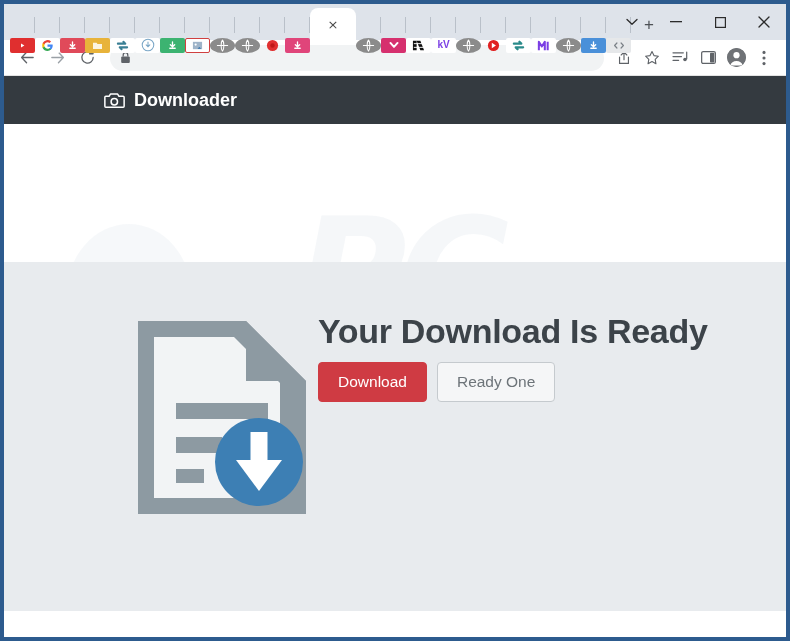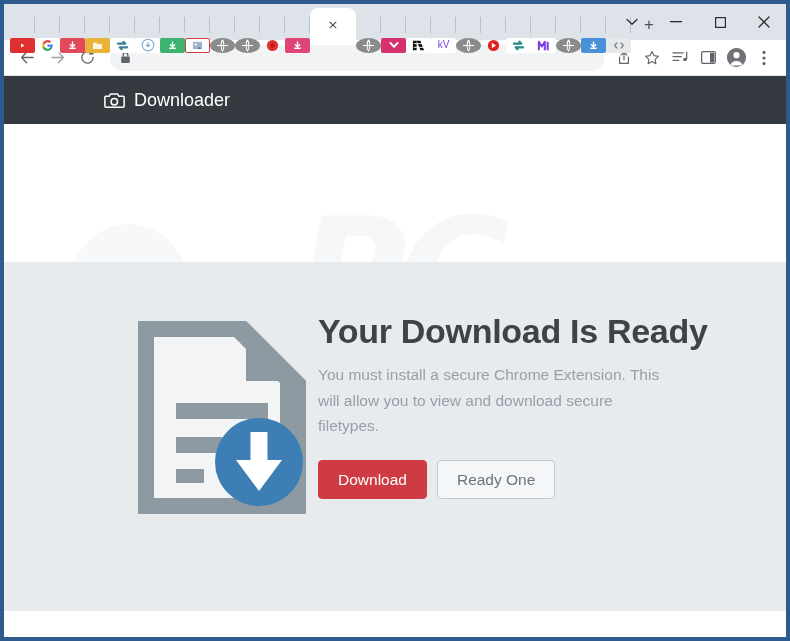--- a/index.html
+++ b/index.html
@@ -73,21 +73,21 @@
     width: 0; height: 16px;
   }
   .fav {
     width: 35px;
     height: 15px;
     border-radius: 2px;
     display: flex;
     align-items: center;
     justify-content: center;
     font-size: 9px;
-    font-weight: normal;
+    font-weight: bold;
     color: #fff;
     line-height: 1;
     overflow: hidden;
     margin-top: 40px;
   }
   .tabclose {
     font-size: 13px;
     color: #4a4a4a;
     line-height: 1;
     font-family: "DejaVu Sans", sans-serif;
@@ -246,21 +246,21 @@
     align-items: center;
     padding-left: 100px;
     box-sizing: border-box;
     z-index: 3;
   }
   .brand {
     display: flex;
     align-items: center;
     color: #ffffff;
     font-size: 18px;
-    font-weight: normal;
+    font-weight: bold;
   }
   .brand .cam { margin-right: 9px; display: flex; align-items: center; }
 
   
   .hero {
     position: absolute;
     left: 0;
     top: 186px;
     width: 100%;
     height: 349px;
@@ -666,21 +666,20 @@
           <rect x="44" y="154" width="28" height="14" fill="#8d9aa2"></rect>
 
           <circle cx="127" cy="147" r="44" fill="#3d7fb4"></circle>
           <path d="M127 117v36" stroke="#ffffff" stroke-width="17" stroke-linecap="butt"></path>
           <polygon points="104,145 150,145 127,176" fill="#ffffff"></polygon>
         </svg>
       </div>
 
       <div class="copy">
         <h1 class="headline">Your Download Is Ready</h1>
-        <p class="subcopy">You must install a secure Chrome Extension. This will allow you to view and download secure filetypes.</p>
         <div class="btnrow">
           <button class="btn btn-download">Download</button>
           <button class="btn btn-step">Ready One</button>
         </div>
       </div>
 
     </div>
   </div>
 </div>
 

